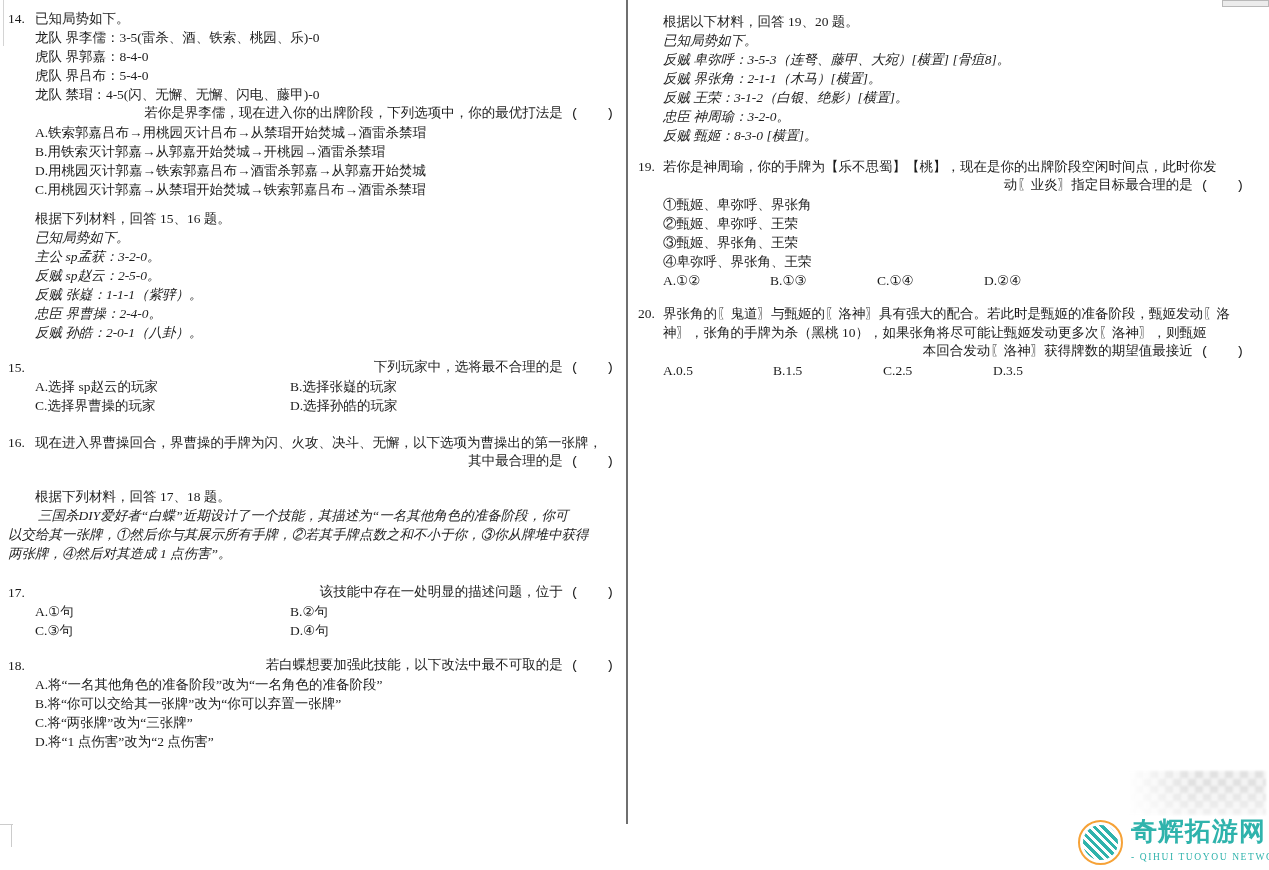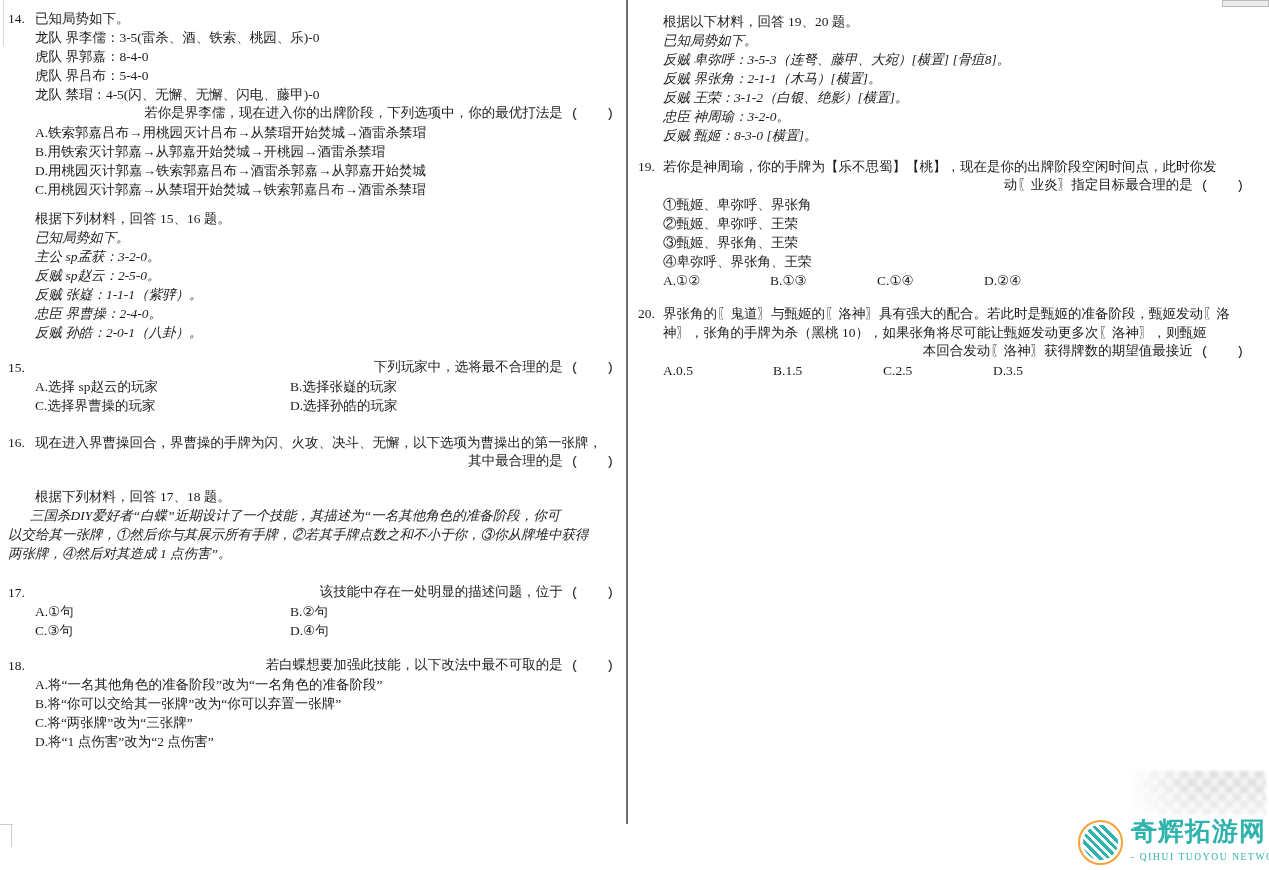--- a/index.html
+++ b/index.html
@@ -20,21 +20,21 @@
   .flexline{display:flex;justify-content:flex-end;font-family:Liberation Mono, monospace;}
   .bracket{white-space:pre;margin-left:8px;flex-shrink:0;}
   .opt2{display:flex;}
   .opt2 .o1{width:255px;flex-shrink:0;}
   .row16 span{display:inline-block;width:122px;}
   .row16 span:last-child{width:auto;}
   .row19 span{display:inline-block;width:107px;}
   .row19 span:last-child{width:auto;}
   .row20 span{display:inline-block;width:110px;}
   .row20 span:last-child{width:auto;}
-  .pindent{margin-left:22px;}
+  .pindent{margin-left:30px;}
   .g10{margin-top:10px}.g12{margin-top:12px}.g14{margin-top:14px}
   .g16{margin-top:16px}.g18{margin-top:18px}.g20{margin-top:20px}
 
   .divider{position:absolute;left:626px;top:0;width:2px;height:824px;background:#6f6f6f;}
   .scroll-nub{position:absolute;left:1222px;top:0;width:47px;height:7px;background:#ececec;border:1px solid #b9b9b9;box-sizing:border-box;}
   .edge-line-top{position:absolute;left:3px;top:0;width:1px;height:46px;background:#d4d4d4;}
   .corner-h{position:absolute;left:0;top:824px;width:13px;height:1px;background:#cccccc;}
   .corner-v{position:absolute;left:11px;top:824px;width:1px;height:23px;background:#cccccc;}
 
   .watermark{

